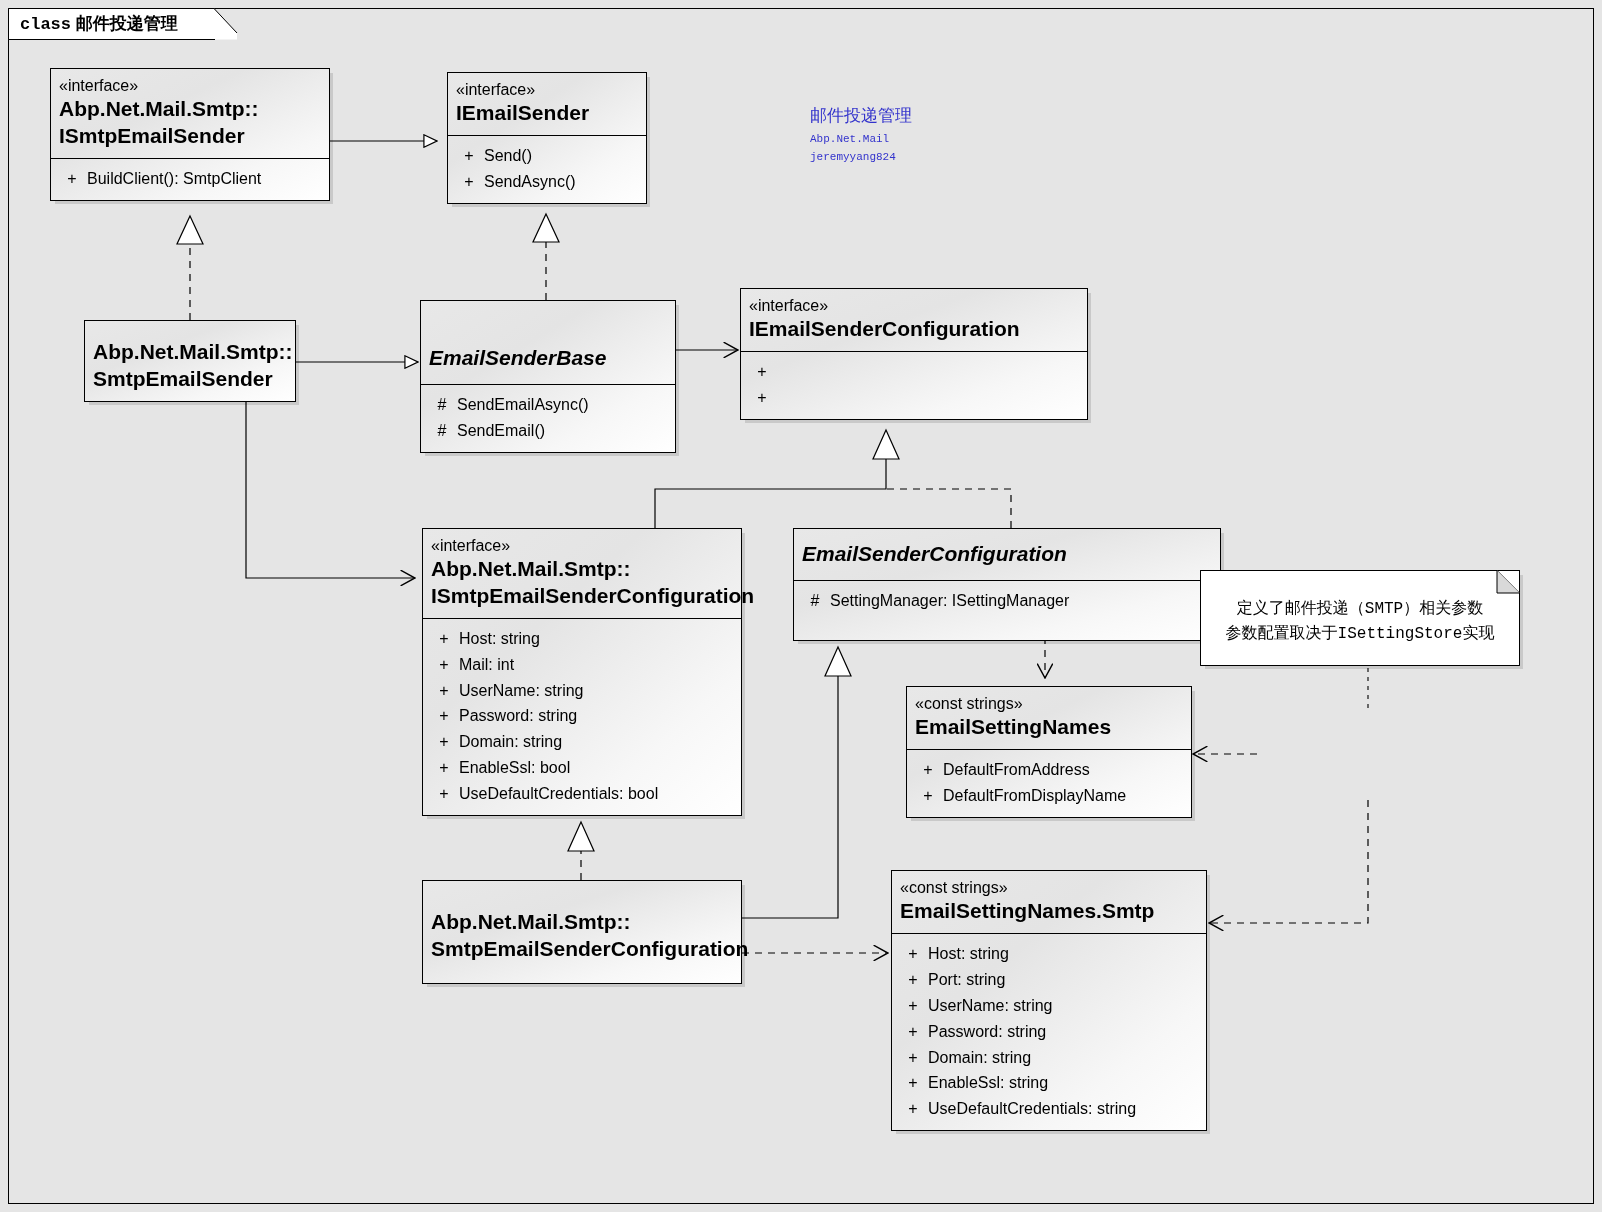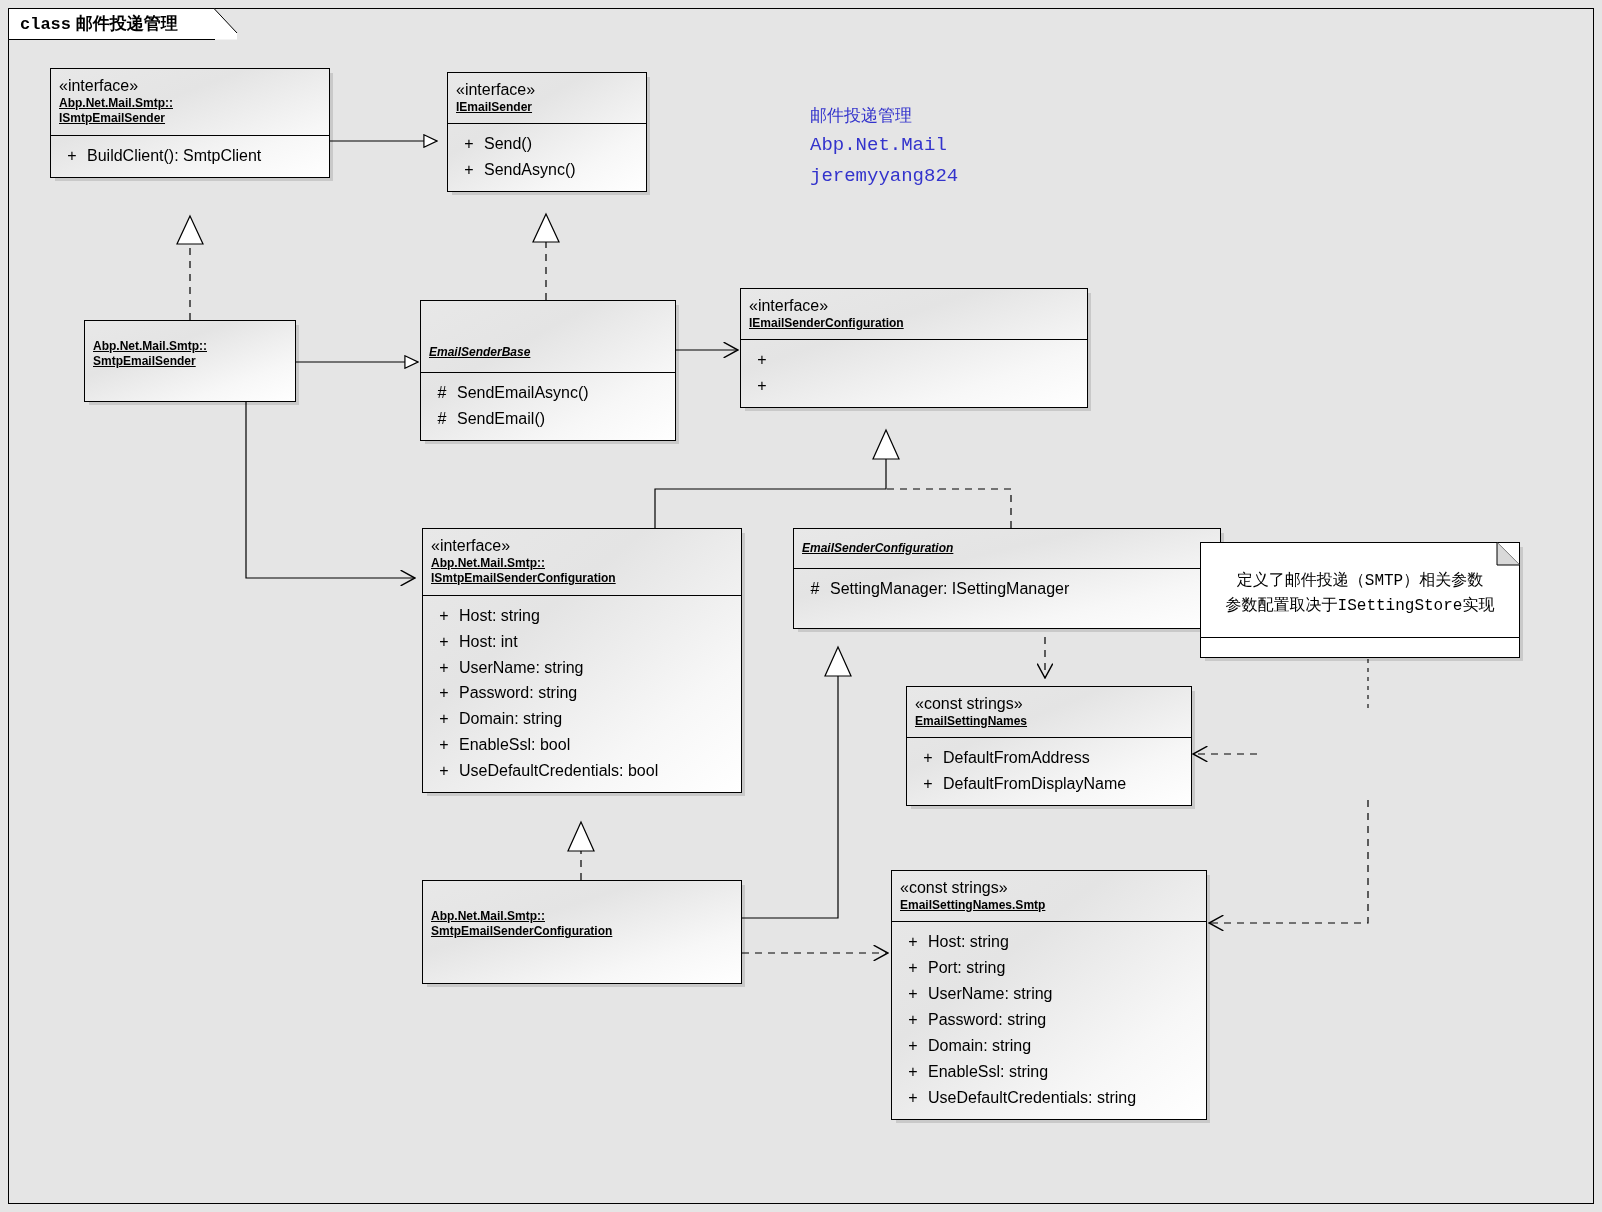--- a/index.html
+++ b/index.html
@@ -8,36 +8,36 @@
   #frame{position:absolute;left:8px;top:8px;width:1586px;height:1196px;border:1px solid #000;box-sizing:border-box;}
   #frame-tab{position:absolute;left:8px;top:8px;height:30px;box-sizing:border-box;}
   #frame-tab .tab-label{position:absolute;left:12px;top:4px;font-size:17px;font-weight:bold;color:#000;white-space:nowrap;font-family:"Liberation Sans",sans-serif;}
   #frame-tab .tab-label .kw{font-family:"Liberation Mono",monospace;font-weight:bold;}
 
   .cls{position:absolute;box-sizing:border-box;border:1px solid #000;
        background:linear-gradient(to bottom right,#e8e8e8 0%,#e4e4e4 35%,#f7f7f7 75%,#ffffff 100%);
        box-shadow:4px 4px 0 -1px rgba(0,0,0,0.12);}
   .cls .hdr{padding:7px 8px 8px 8px;text-align:left;}
   .cls .stereo{font-size:16px;color:#000;line-height:1.25;}
-  .cls .nm{font-size:12px;font-weight:bold;color:#000;line-height:1.28;text-decoration:underline;}
+  .cls .nm{font-size:21px;font-weight:bold;color:#000;line-height:1.28;}
   .cls .nm.italic{font-style:italic;}
   .cls .stereo.italic{font-style:italic;font-weight:normal;font-size:17px;}
   .cls .sep{border-top:1px solid #000;}
   .cls .members{padding:7px 0 8px 0;}
   .cls .mem{display:flex;font-size:16px;color:#000;line-height:1.62;padding:0 6px;}
   .cls .mem .vis{width:30px;text-align:center;flex:none;}
   .cls .mem .txt{flex:1;}
 
   .note{position:absolute;box-sizing:border-box;border:1px solid #000;background:#fff;
         box-shadow:4px 4px 0 -1px rgba(0,0,0,0.12);}
   .note .ntxt{padding:26px 10px 8px 10px;text-align:center;font-family:"Liberation Mono",monospace;font-size:16px;line-height:1.55;color:#000;white-space:nowrap;}
 
   .wm{position:absolute;color:#3333cc;white-space:nowrap;}
   .wm .l1{font-family:"Liberation Sans",sans-serif;font-size:17px;line-height:1.65;}
-  .wm .l2,.wm .l3{font-family:"Liberation Mono",monospace;font-size:19px;line-height:1.65;}
+  .wm .l2,.wm .l3{font-family:"Liberation Mono",monospace;font-size:11px;line-height:1.65;}
 
   svg.wires{position:absolute;left:0;top:0;width:1602px;height:1212px;pointer-events:none;}
 </style>
 </head>
 <body>
 
 <div id="canvas">
 
   <div id="frame"></div>
 
@@ -231,21 +231,21 @@
       <div class="nm">ISmtpEmailSenderConfiguration</div>
     </div>
     <div class="sep"></div>
     <div class="members">
       <div class="mem">
           <span class="vis">+</span>
           <span class="txt">Host: string</span>
         </div>
       <div class="mem">
           <span class="vis">+</span>
-          <span class="txt">Host: int</span>
+          <span class="txt">Mail: int</span>
         </div>
       <div class="mem">
           <span class="vis">+</span>
           <span class="txt">UserName: string</span>
         </div>
       <div class="mem">
           <span class="vis">+</span>
           <span class="txt">Password: string</span>
         </div>
       <div class="mem">
@@ -333,21 +333,21 @@
           <span class="txt">EnableSsl: string</span>
         </div>
       <div class="mem">
           <span class="vis">+</span>
           <span class="txt">UseDefaultCredentials: string</span>
         </div>
     </div>
   </div>
 
 
-  <div class="note" style="left:1200px;top:542px;width:320px;height:116px;">
+  <div class="note" style="left:1200px;top:570px;width:320px;height:96px;">
     <svg width="320" height="96" style="position:absolute;left:-1px;top:-1px;">
       <path d="M0.5,0.5 L297,0.5 L319.5,23 L319.5,95.5 L0.5,95.5 Z" fill="#ffffff" stroke="#000" stroke-width="1"></path>
       <path d="M297,0.5 L297,23 L319.5,23" fill="#d9d9d9" stroke="#000" stroke-width="1"></path>
     </svg>
     <div class="ntxt" style="position:relative;">
       <div>定义了邮件投递（SMTP）相关参数</div>
       <div>参数配置取决于ISettingStore实现</div>
     </div>
   </div>
 

